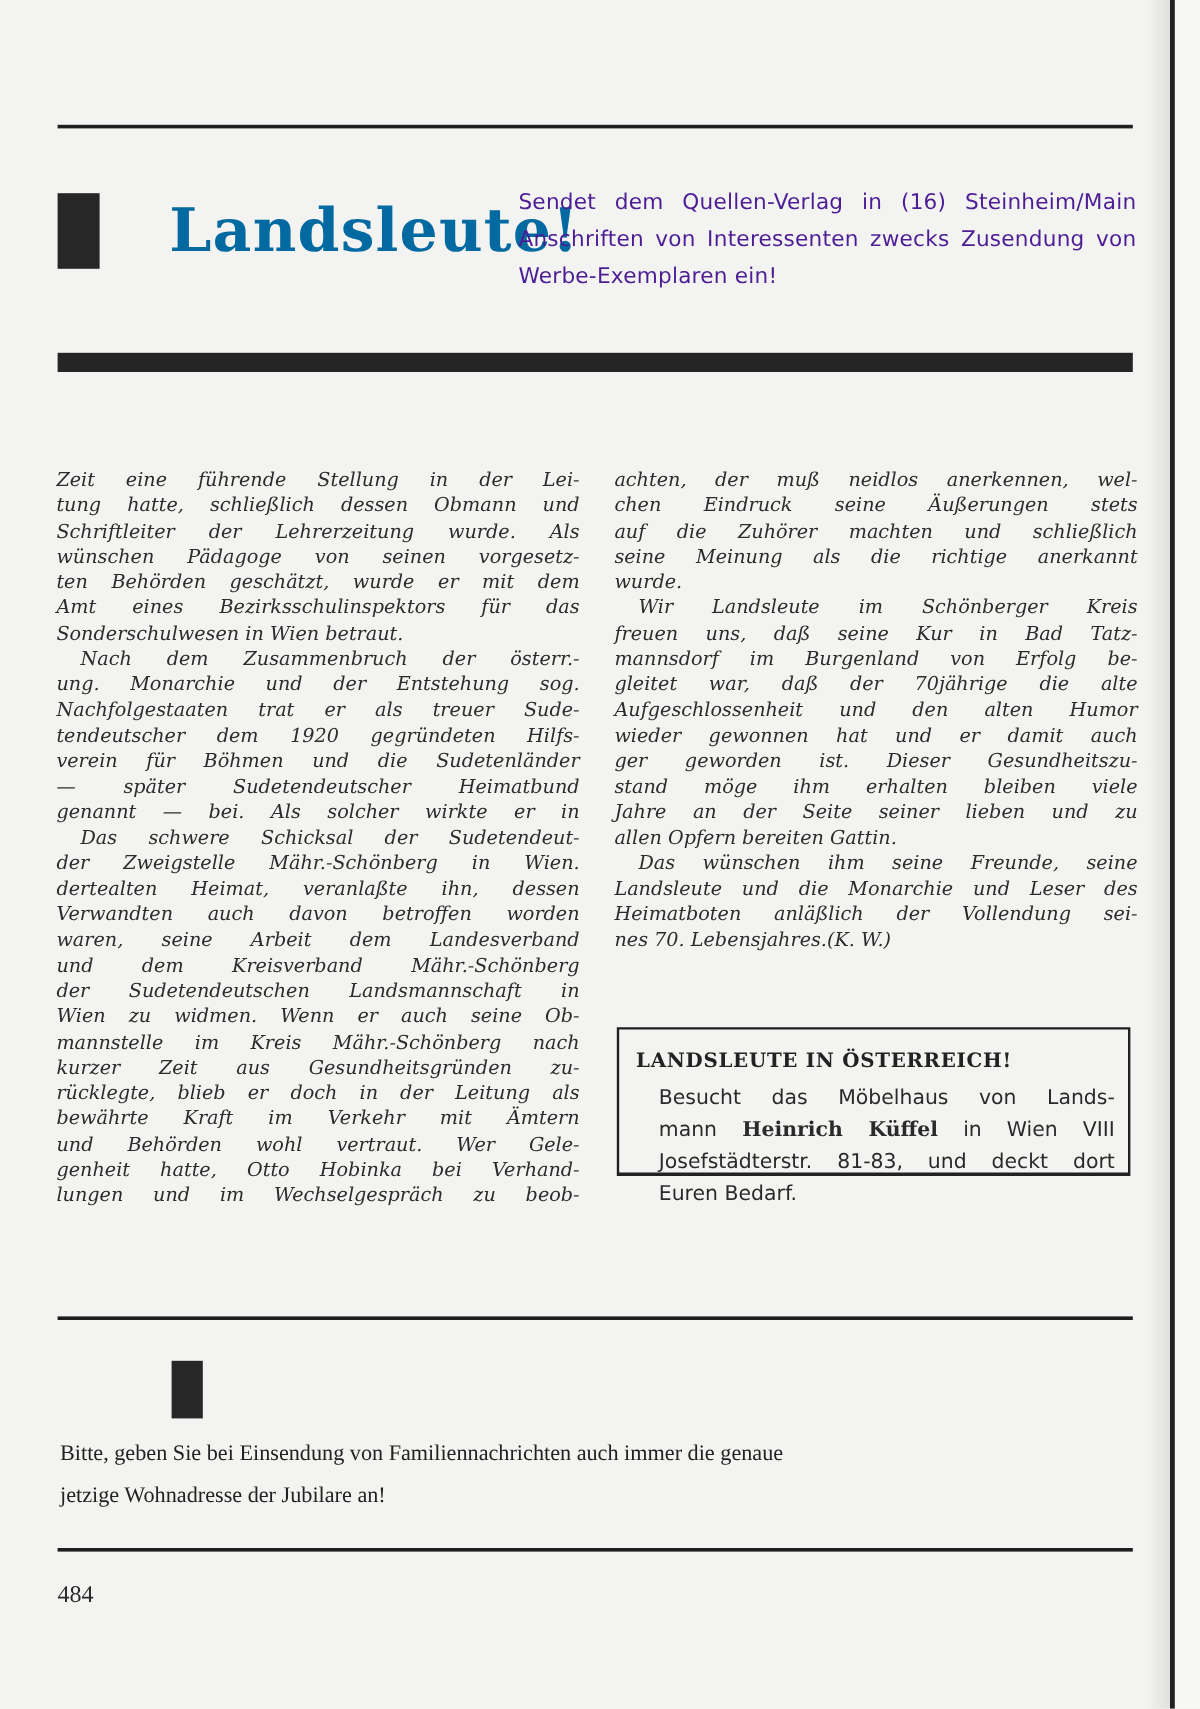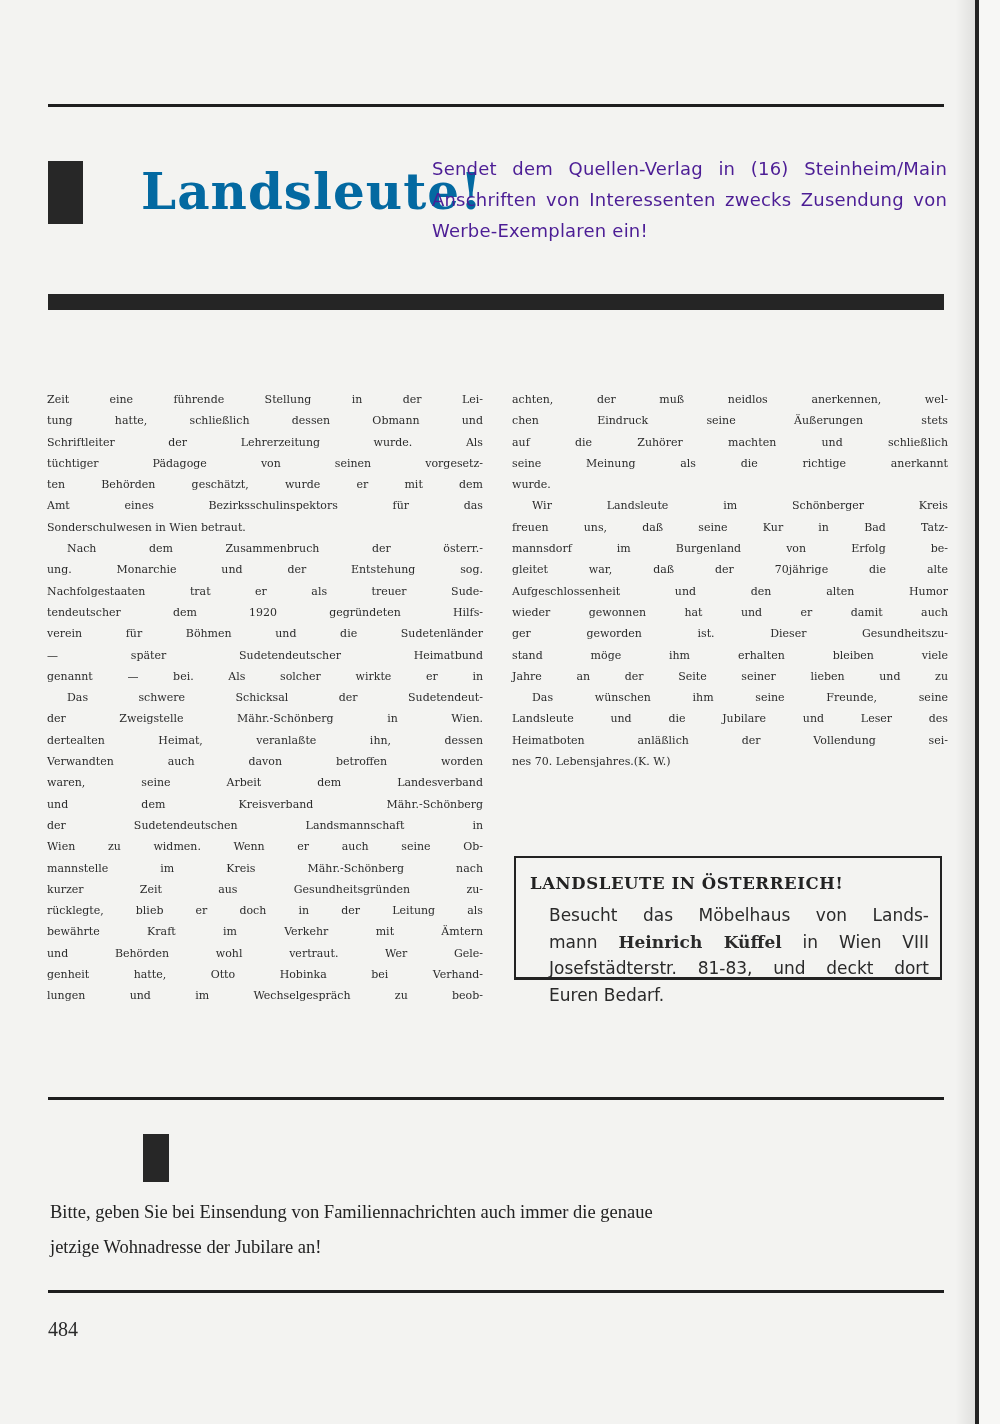--- a/index.html
+++ b/index.html
@@ -77,24 +77,25 @@
       color: #4c1d95;
       text-align: justify;
       text-align-last: left;
       letter-spacing: 0.2px;
     }
     .column {
       position: absolute;
       top: 389px;
       width: 436px;
       font-family: "DejaVu Serif", serif;
-      font-size: 11px;
+      font-size: 16px;
       line-height: 21.3px;
       color: #2c2c2c;
       text-align: justify;
+      font-style: italic;
     }
     .col-left { left: 47px; }
     .col-right { left: 512px; }
     .column p {
       margin: 0;
       text-align: justify;
       text-align-last: justify;
       white-space: nowrap;
     }
     .column p.line { display: block; }
@@ -169,21 +170,21 @@
 <div class="black-square sq1"></div>
 <div class="headline">Landsleute!</div>
 <div class="promo">Sendet dem Quellen-Verlag in (16) Steinheim/Main Anschriften von Interessenten zwecks Zusendung von Werbe-Exemplaren ein!</div>
 
 <div class="rule rule-thick"></div>
 
 <div class="column col-left" id="col-left">
     <p class="line">Zeit eine führende Stellung in der Lei-</p>
     <p class="line">tung hatte, schließlich dessen Obmann und</p>
     <p class="line">Schriftleiter der Lehrerzeitung wurde. Als</p>
-    <p class="line">tüchtiger Pädagoge von seinen vorgesetz-</p>
+    <p class="line">wünschen Pädagoge von seinen vorgesetz-</p>
     <p class="line">ten Behörden geschätzt, wurde er mit dem</p>
     <p class="line">Amt eines Bezirksschulinspektors für das</p>
     <p class="line last">Sonderschulwesen in Wien betraut.</p>
     <p class="line indent">Nach dem Zusammenbruch der österr.-</p>
     <p class="line">ung. Monarchie und der Entstehung sog.</p>
     <p class="line">Nachfolgestaaten trat er als treuer Sude-</p>
     <p class="line">tendeutscher dem 1920 gegründeten Hilfs-</p>
     <p class="line">verein für Böhmen und die Sudetenländer</p>
     <p class="line">— später Sudetendeutscher Heimatbund</p>
     <p class="line">genannt — bei. Als solcher wirkte er in</p>
@@ -211,22 +212,23 @@
     <p class="line last">wurde.</p>
     <p class="line indent">Wir Landsleute im Schönberger Kreis</p>
     <p class="line">freuen uns, daß seine Kur in Bad Tatz-</p>
     <p class="line">mannsdorf im Burgenland von Erfolg be-</p>
     <p class="line">gleitet war, daß der 70jährige die alte</p>
     <p class="line">Aufgeschlossenheit und den alten Humor</p>
     <p class="line">wieder gewonnen hat und er damit auch</p>
     <p class="line">ger geworden ist. Dieser Gesundheitszu-</p>
     <p class="line">stand möge ihm erhalten bleiben viele</p>
     <p class="line">Jahre an der Seite seiner lieben und zu</p>
+    <p class="line last">allen Opfern bereiten Gattin.</p>
     <p class="line indent">Das wünschen ihm seine Freunde, seine</p>
-    <p class="line">Landsleute und die Jubilare und Leser des</p>
+    <p class="line">Landsleute und die Monarchie und Leser des</p>
     <p class="line">Heimatboten anläßlich der Vollendung sei-</p>
     <p class="line sig-line">
       <span>nes 70. Lebensjahres.</span>
       <span>(K. W.)</span>
     </p>
   </div>
 
 <div class="ad-box">
   <div class="ad-title">LANDSLEUTE IN ÖSTERREICH!</div>
   <div class="ad-body">

